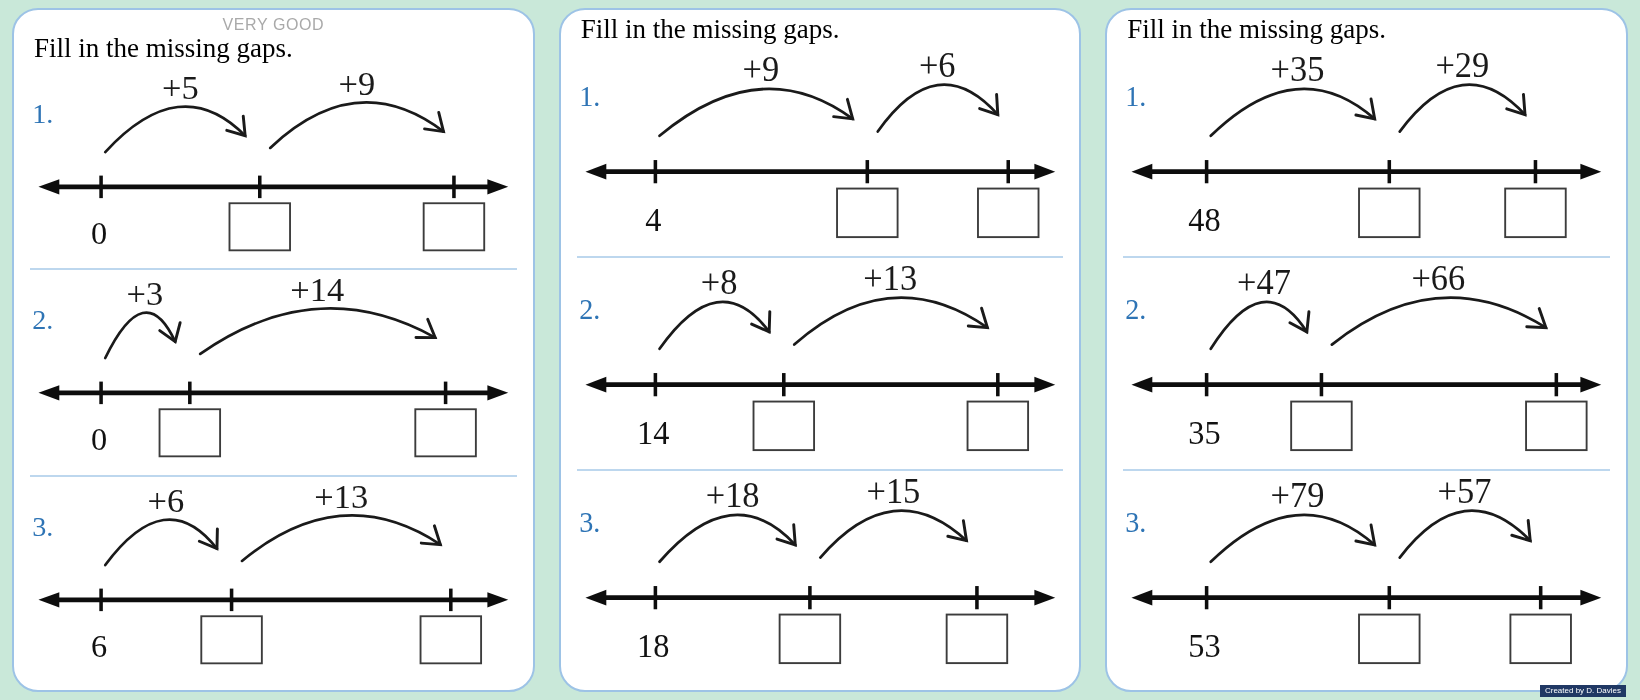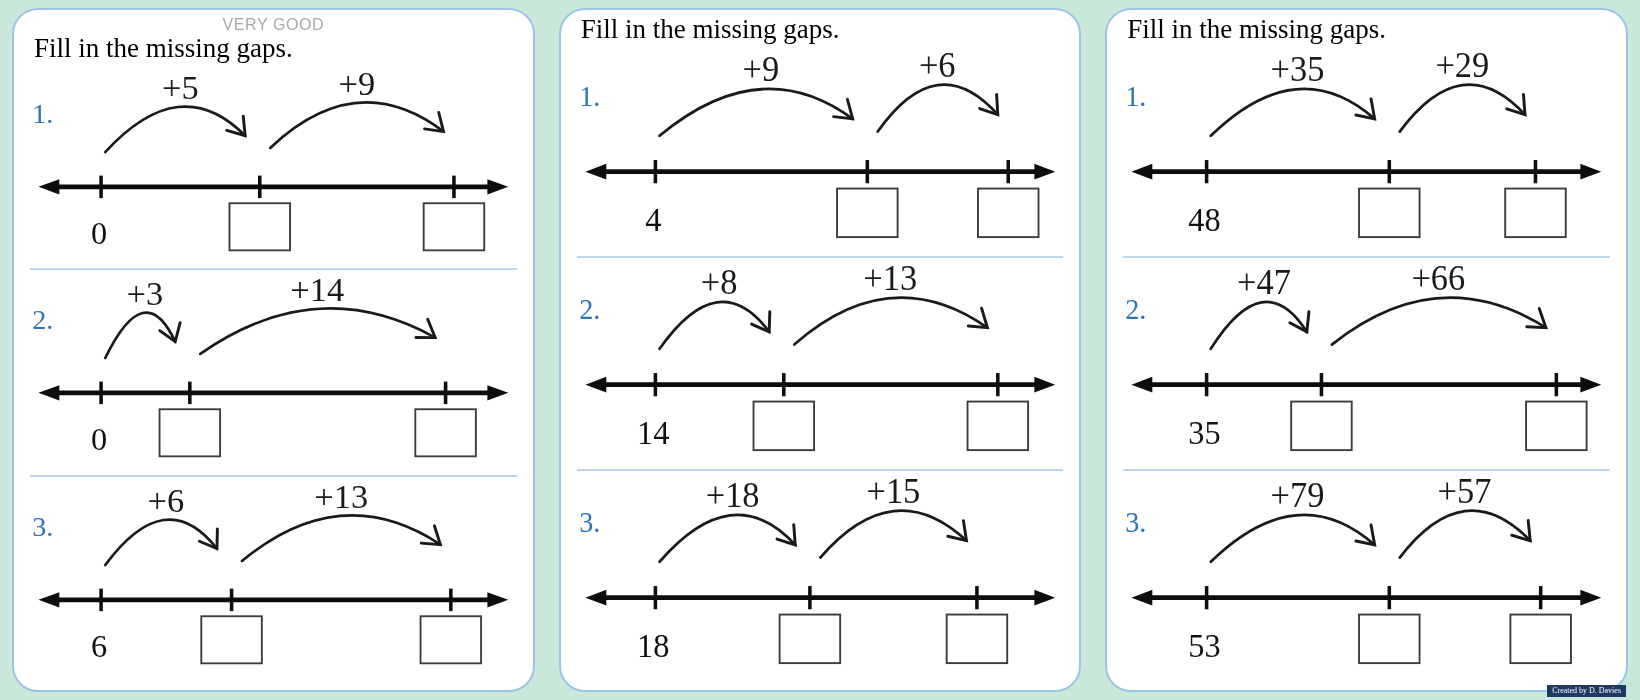--- a/index.html
+++ b/index.html
@@ -44,21 +44,21 @@
   .jump { font-size:33px; fill:#1a1a1a; }
   .startnum { font-size:31px; fill:#111; }
   .arc { fill:none; stroke:#1a1a1a; stroke-width:2.6; stroke-linecap:round; }
   .nline { stroke:#0d0d0d; stroke-width:4.6; }
   .ah { fill:#0d0d0d; }
   .tick { stroke:#0d0d0d; stroke-width:3.4; }
   .answer-box { fill:#ffffff; stroke:#3c3c3c; stroke-width:1.8; }
   .credit {
     position:absolute; right:14px; bottom:3px;
     background:#203864; color:#fff;
-    font-family:Liberation Serif, serif;
+    font-family:Liberation Sans, sans-serif;
     font-size:8px; line-height:10px; padding:1px 5px;
   }
 </style>
 </head>
 <body>
 
 <svg width="0" height="0" style="position:absolute" aria-hidden="true">
   <defs>
     <marker id="arrowV" markerUnits="userSpaceOnUse" markerWidth="40" markerHeight="40" viewBox="-20 -20 40 40" refX="0" refY="0" orient="auto">
       <path d="M -15 -12 L 0 0 L -16 9" fill="none" stroke="#1a1a1a" stroke-width="2.8" stroke-linecap="round"></path>

